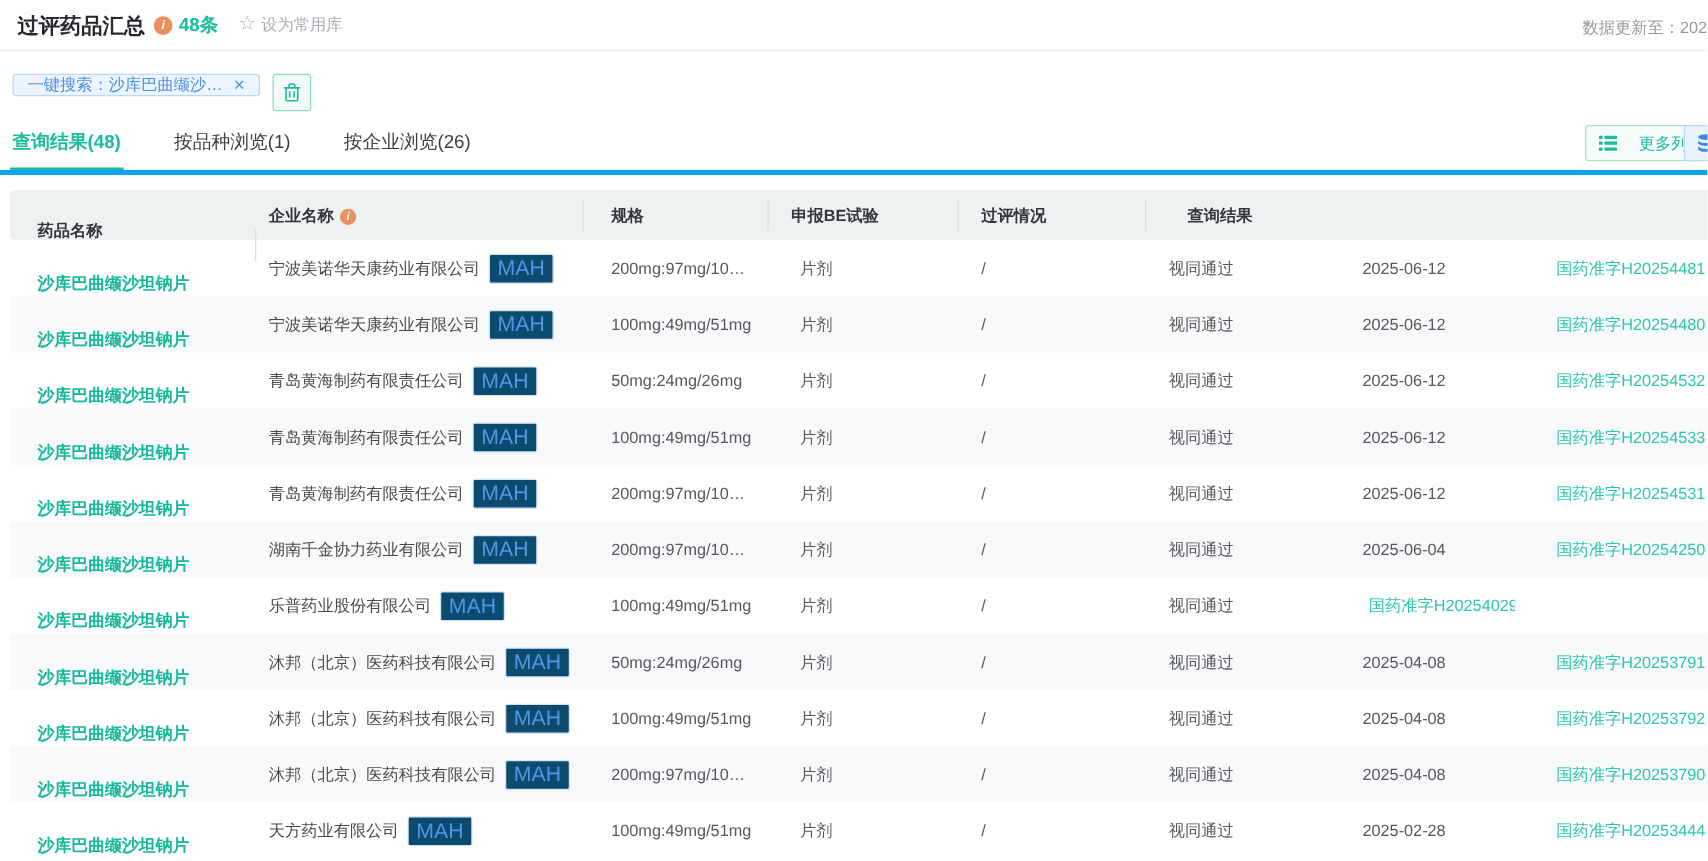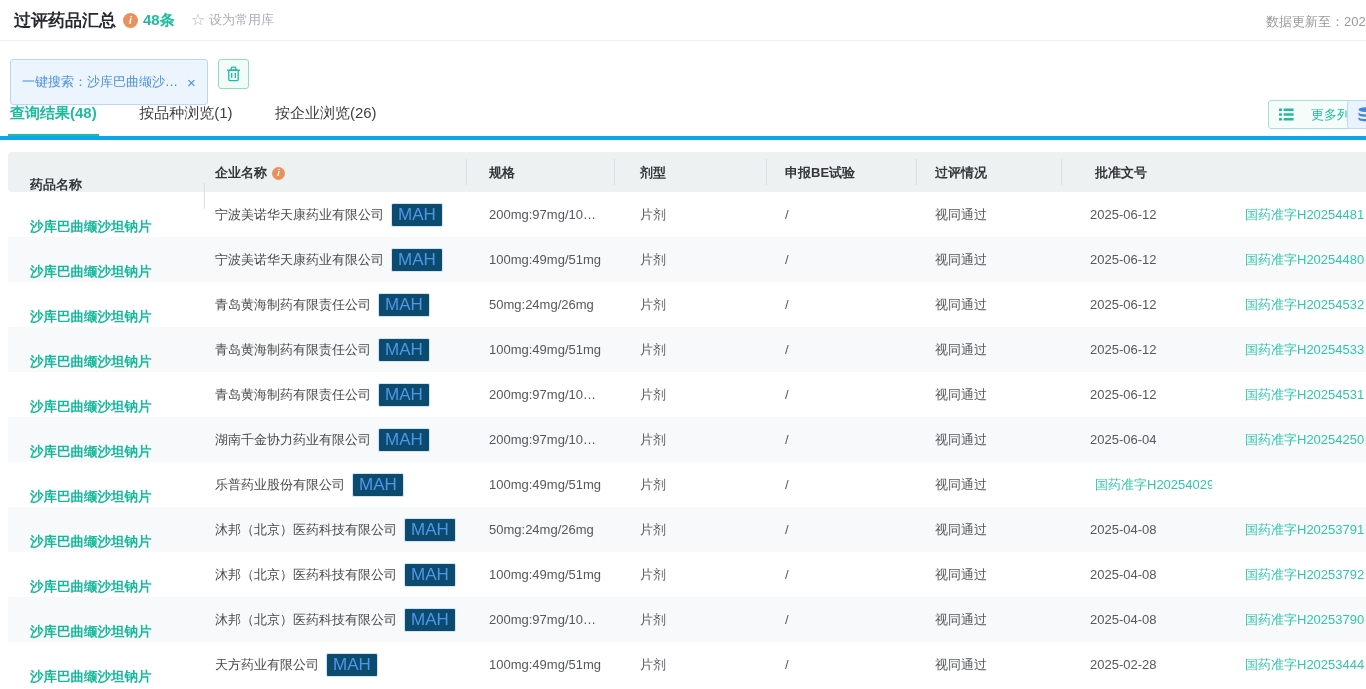--- a/index.html
+++ b/index.html
@@ -17,21 +17,21 @@
   .info-badge::before { content:"i"; }
   .count { color:#1cbc9e; font-weight:bold; font-size:15px; margin-left:5px; }
   .favorite { display:inline-flex; align-items:center; margin-left:16px; color:#a9aeb5;
     font-size:13px; cursor:pointer; }
   .favorite .star { font-size:16px; color:#b4b9bf; margin-right:4px; line-height:1; }
   .updated { position:absolute; left:1266px; top:13px; white-space:nowrap;
     color:#999; font-size:13px; }
 
   
   .toolbar { position:relative; height:48px; padding:18px 0 0 10px; display:flex; align-items:flex-start; }
-  .search-tag { height:46px; display:inline-flex; align-items:center; gap:9px;
+  .search-tag { height:18px; display:inline-flex; align-items:center; gap:9px;
     background:#ecf4fd; border:1px solid #b9d8f8; border-radius:3px; padding:0 11px;
     color:#4a90e2; font-size:13px; }
   .search-tag .close { font-size:15px; line-height:1; cursor:pointer; }
   .trash-btn { width:31px; height:30px; margin-left:10px; background:#f2fbf8;
     border:1px solid #8edcc8; border-radius:3px; display:inline-flex; align-items:center;
     justify-content:center; cursor:pointer; }
   .more-cols-btn { position:absolute; left:1268px; top:59px; height:29px; padding:0 10px;
     display:inline-flex; align-items:center; gap:17px; background:#f5fcfa;
     border:1px solid #a5e2d3; border-radius:3px; color:#1cbc9e; font-size:13px; cursor:pointer; }
   .export-btn { position:absolute; left:1347px; top:59px; width:46px; height:29px;
@@ -135,31 +135,28 @@
     <div class="th c1">
         <span>药品名称</span>
       </div>
     <div class="th c2">
       <span>企业名称</span>
       <span class="info-badge header-info"></span>
     </div>
     <div class="th c3">
         <span>规格</span>
       </div>
-    <div class="th c4">
-        <span>剂型</span>
-      </div>
     <div class="th c5">
         <span>申报BE试验</span>
       </div>
     <div class="th c6">
         <span>过评情况</span>
       </div>
     <div class="th c8">
-        <span>批准文号</span>
+        <span>查询结果</span>
       </div>
   </div>
   <div class="tbody">
   <div class="row">
     <div class="td c1">
           <span class="drug">沙库巴曲缬沙坦钠片</span>
         </div>
     <div class="td c2">
       <span class="company">宁波美诺华天康药业有限公司</span>
       <span class="mah">MAH</span>

